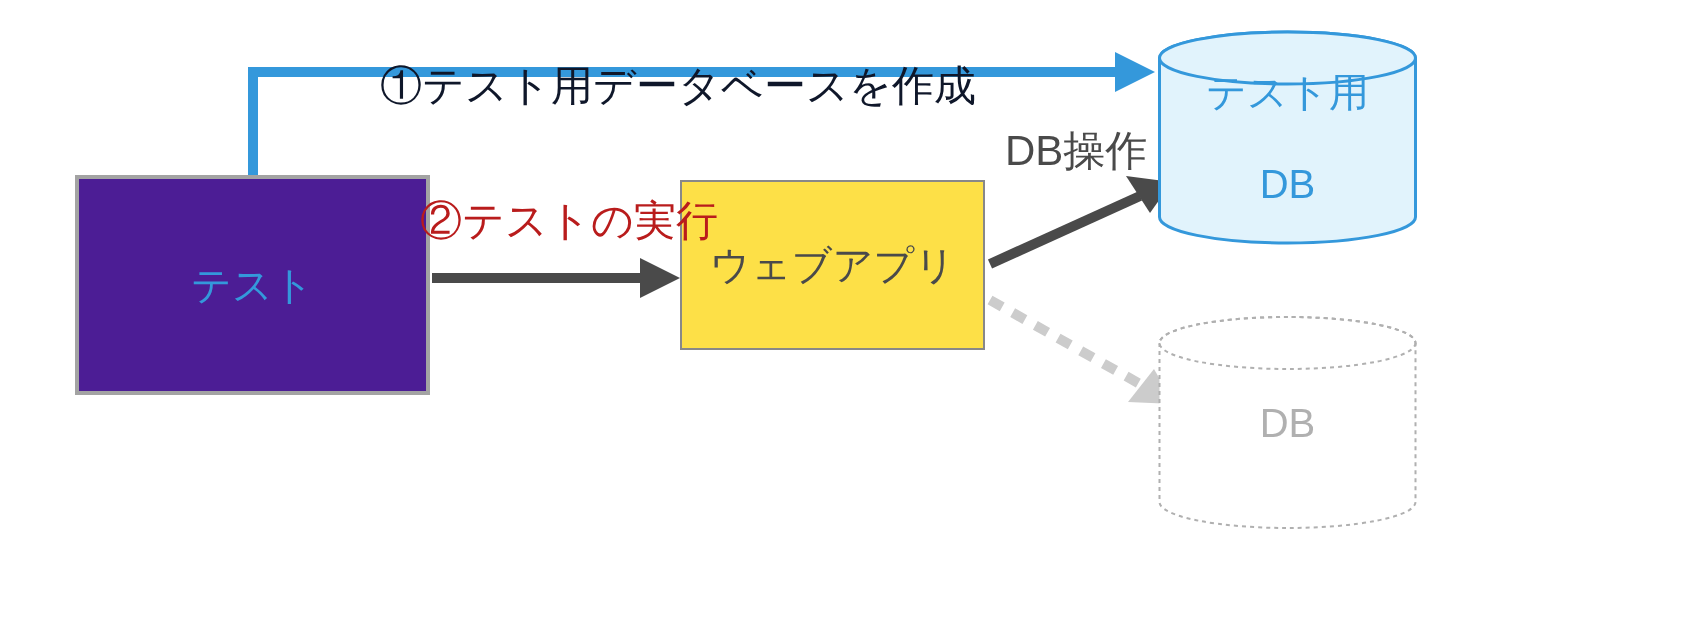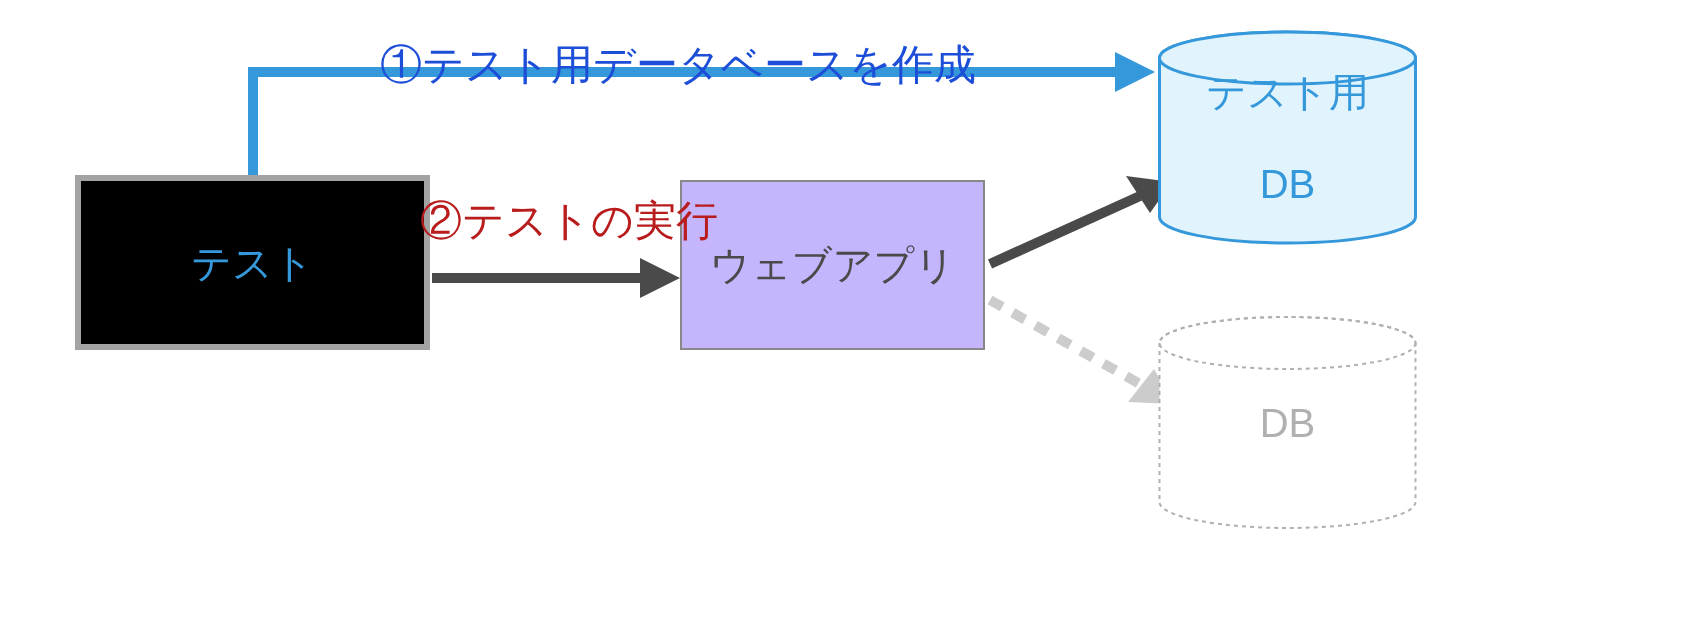--- a/index.html
+++ b/index.html
@@ -10,40 +10,40 @@
       display: flex;
       flex-direction: column;
       align-items: center;
       justify-content: center;
       font-size: 40px;
       line-height: 1.3;
       text-align: center;
       white-space: nowrap;
     }
     .framework-box {
-      left: 75px; top: 175px; width: 355px; height: 175px;
-      background: #000000; border: 6px solid #a3a3a3; color: #3498DB;
+      left: 75px; top: 175px; width: 355px; height: 220px;
+      background: #4c1d95; border: 4px solid #a3a3a3; color: #3498DB;
     }
     .webapp-box {
       left: 680px; top: 180px; width: 305px; height: 170px;
-      background: #c4b5fd; border: 2px solid #888888; color: #4A4A4A;
+      background: #fde047; border: 2px solid #888888; color: #4A4A4A;
     }
     .db {
       position: absolute;
       display: flex; flex-direction: column; align-items: center; justify-content: center;
       font-size: 40px; line-height: 1.3; text-align: center; gap: 40px;
     }
     .db svg { position: absolute; inset: 0; width: 100%; height: 100%; }
     .db .lbl { position: relative; z-index: 2; }
     .test-db { left: 1155px; top: 30px; width: 265px; height: 215px; color: #3498DB; }
     .normal-db { left: 1155px; top: 315px; width: 265px; height: 215px; color: #B0B0B0; }
     .label {
       position: absolute; font-size: 42px; line-height: 1; white-space: nowrap;
     }
-    .step1 { left: 380px; top: 44px; color: #1d4ed8; }
+    .step1 { left: 380px; top: 65px; color: #0f172a; }
     .step2 { left: 420px; top: 200px; color: #b91c1c; }
     .dbop  { left: 1005px; top: 130px; color: #4A4A4A; }
 
     .conn { position: absolute; overflow: visible; }
     .arrow-blue-path { fill: none; stroke: #3498DB; stroke-width: 10; stroke-linecap: butt; }
     .arrow-dark-line { fill: none; stroke: #4A4A4A; stroke-width: 10; }
     .arrow-grey-line { fill: none; stroke: #CCCCCC; stroke-width: 10; stroke-dasharray: 14 12; }
     .head-blue { fill: #3498DB; }
     .head-dark { fill: #4A4A4A; }
     .head-grey { fill: #CCCCCC; }
@@ -95,13 +95,14 @@
     <svg viewBox="0 0 265 215">
       <ellipse cx="132.5" cy="28" rx="128" ry="26" fill="#FFFFFF" stroke="#B0B0B0" stroke-width="2" stroke-dasharray="4 4"></ellipse>
       <path d="M 4.5 28 L 4.5 187 A 128 26 0 0 0 260.5 187 L 260.5 28" fill="#FFFFFF" stroke="#B0B0B0" stroke-width="2" stroke-dasharray="4 4"></path>
       <ellipse cx="132.5" cy="28" rx="128" ry="26" fill="none" stroke="#B0B0B0" stroke-width="2" stroke-dasharray="4 4"></ellipse>
     </svg>
     <span class="lbl">DB</span>
   </div>
 
   <div class="label step1">①テスト用データベースを作成</div>
   <div class="label step2">②テストの実行</div>
+  <div class="label dbop">DB操作</div>
 </div>
 
 </body></html>

